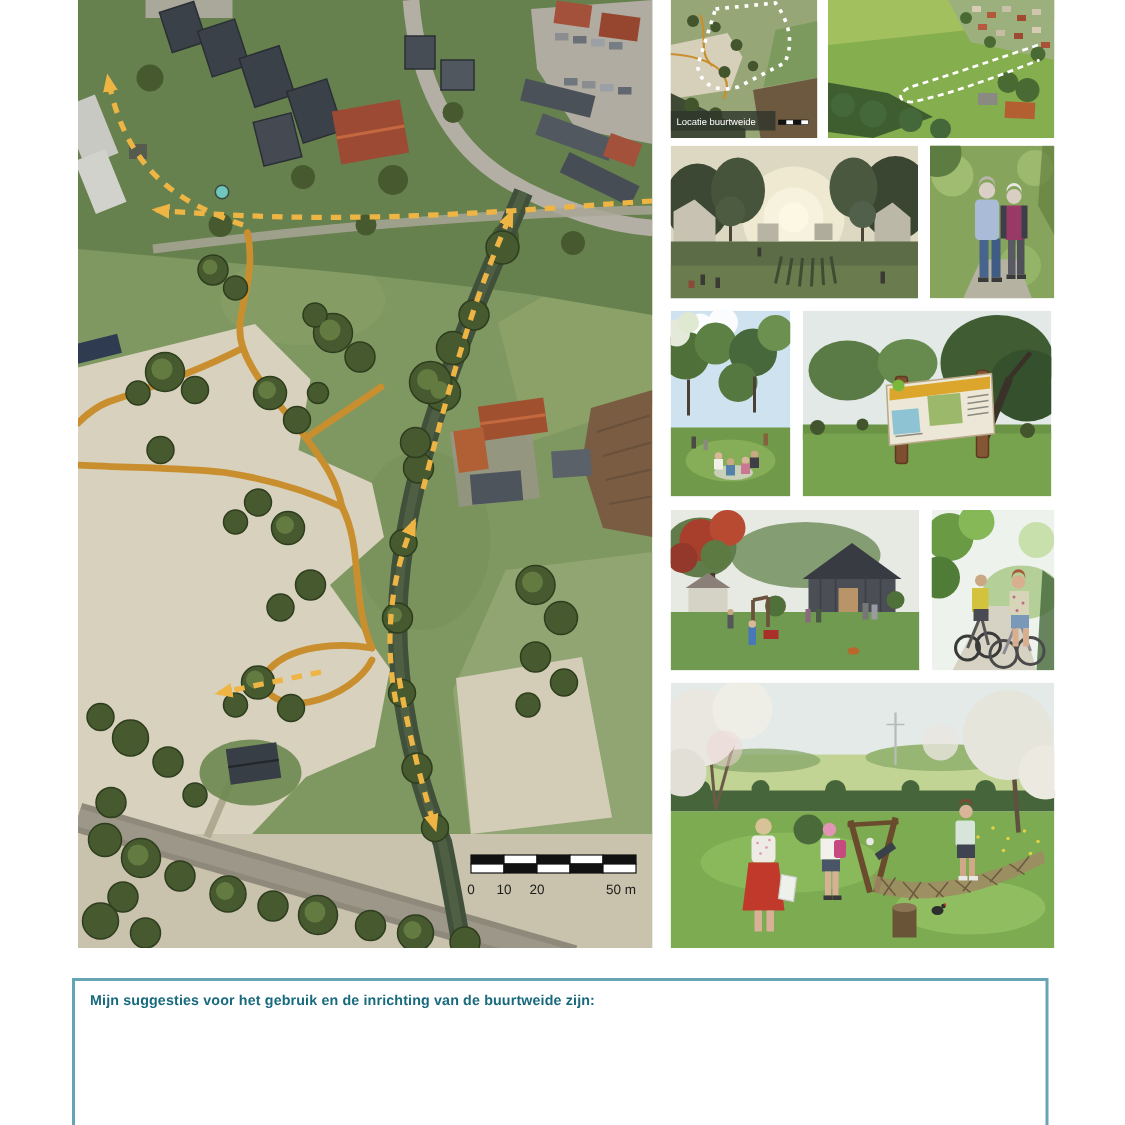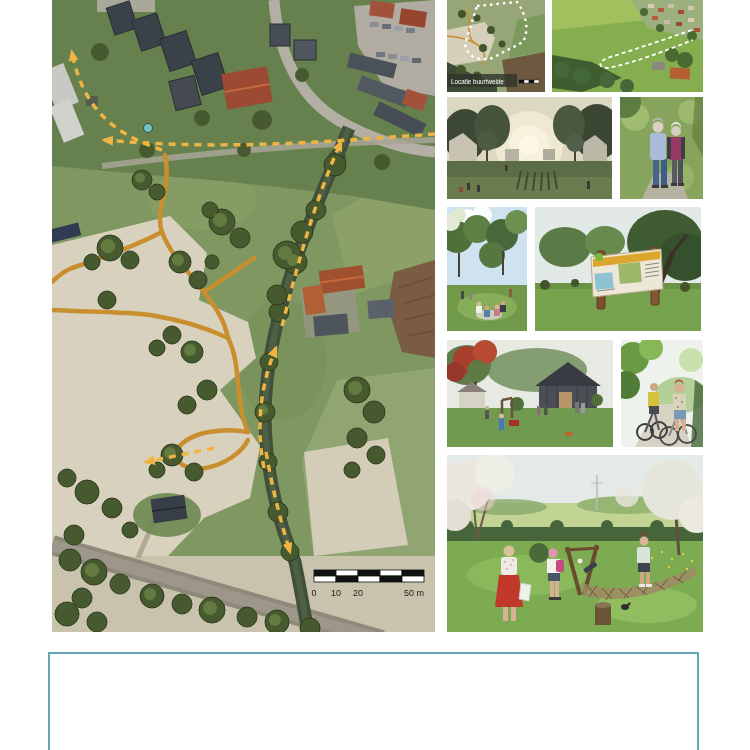--- a/index.html
+++ b/index.html
@@ -652,16 +652,17 @@
       </g>
       <g>
         <ellipse cx="178" cy="152" rx="4" ry="3" fill="#2e2e2e"></ellipse>
         <circle cx="182" cy="149" r="1.5" fill="#2e2e2e"></circle>
           <circle cx="183" cy="148" r="0.8" fill="#c03028"></circle>
       </g>
     </svg>
   </div>
 
   <div class="suggestion-box">
+    <div class="suggestion-label">Mijn suggesties voor het gebruik en de inrichting van de buurtweide zijn:</div>
     <textarea class="suggestion-area" style=""></textarea>
   </div>
 
 </div>
 
 </body></html>

